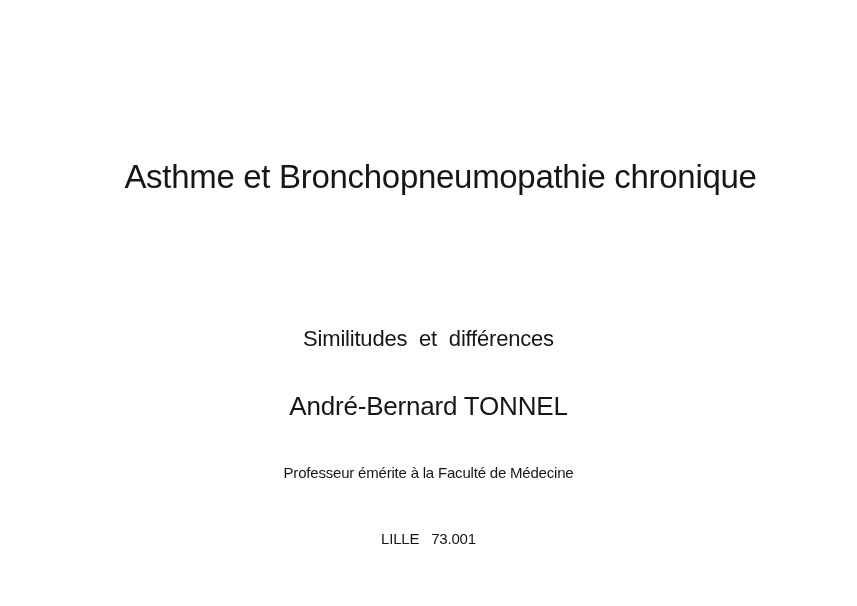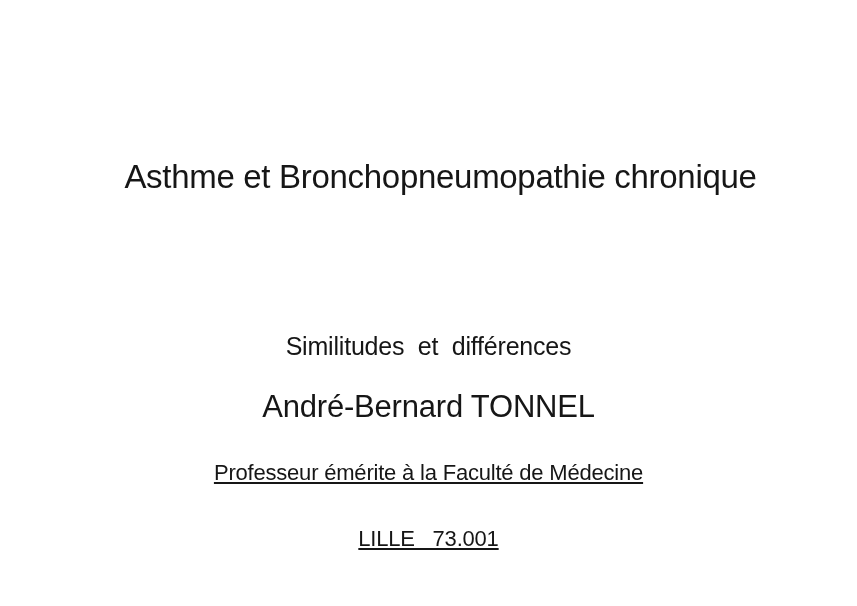--- a/index.html
+++ b/index.html
@@ -31,42 +31,41 @@
     font-size: 33px;
     font-weight: 400;
     line-height: 41px;
     letter-spacing: -0.3px;
     padding-left: 24px;
   }
   .title .t-line {
     display: block;
   }
   .subtitle {
-    margin-top: 15px;
-    font-size: 25px;
+    margin-top: 8px;
+    font-size: 22px;
     line-height: 32px;
     letter-spacing: -0.2px;
   }
   .speaker-block {
     position: absolute;
     top: 355px;
     left: 0;
     right: 0;
     text-align: center;
     letter-spacing: -0.2px;
   }
   .speaker-name {
-    font-size: 31px;
+    font-size: 26px;
     line-height: 31px;
   }
   .speaker-title,
   .speaker-location {
-    font-size: 22px;
+    font-size: 15px;
     line-height: 30px;
-    text-decoration: underline;
   }
 </style>
 </head>
 <body>
 
 <div class="slide" style="--bg: #ffffff; --fg: #161616;">
 
   <div class="title-block">
     <h1 class="title">
       <span class="t-line">Asthme et Bronchopneumopathie chronique</span>

